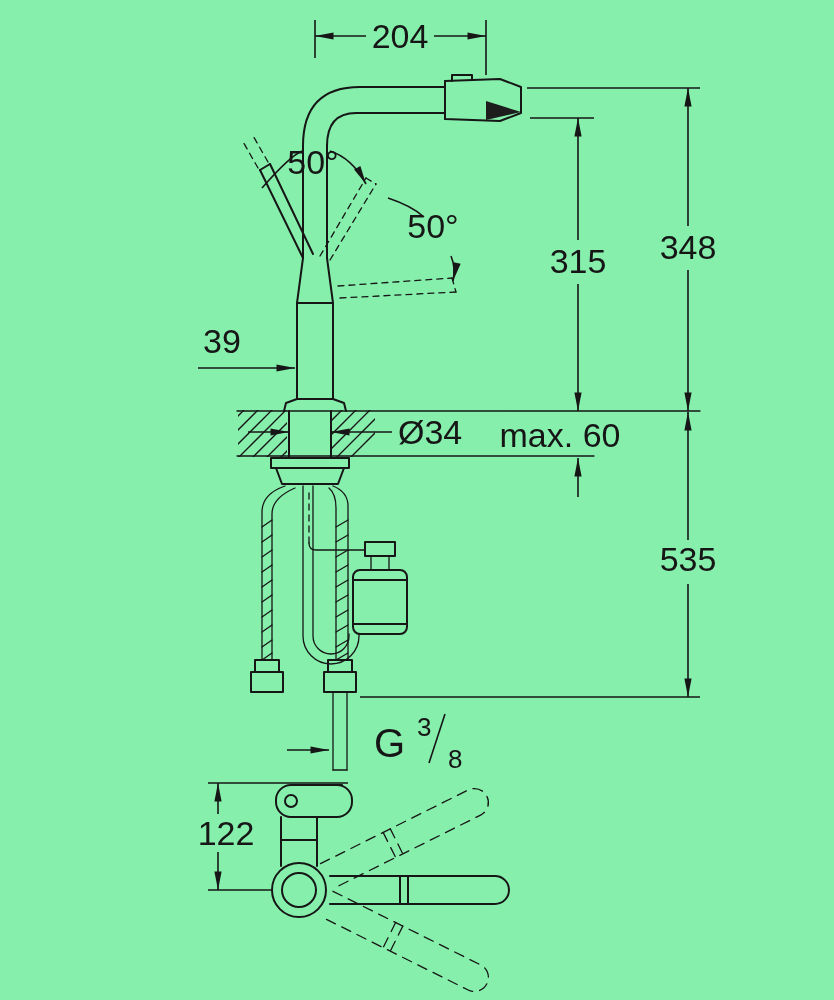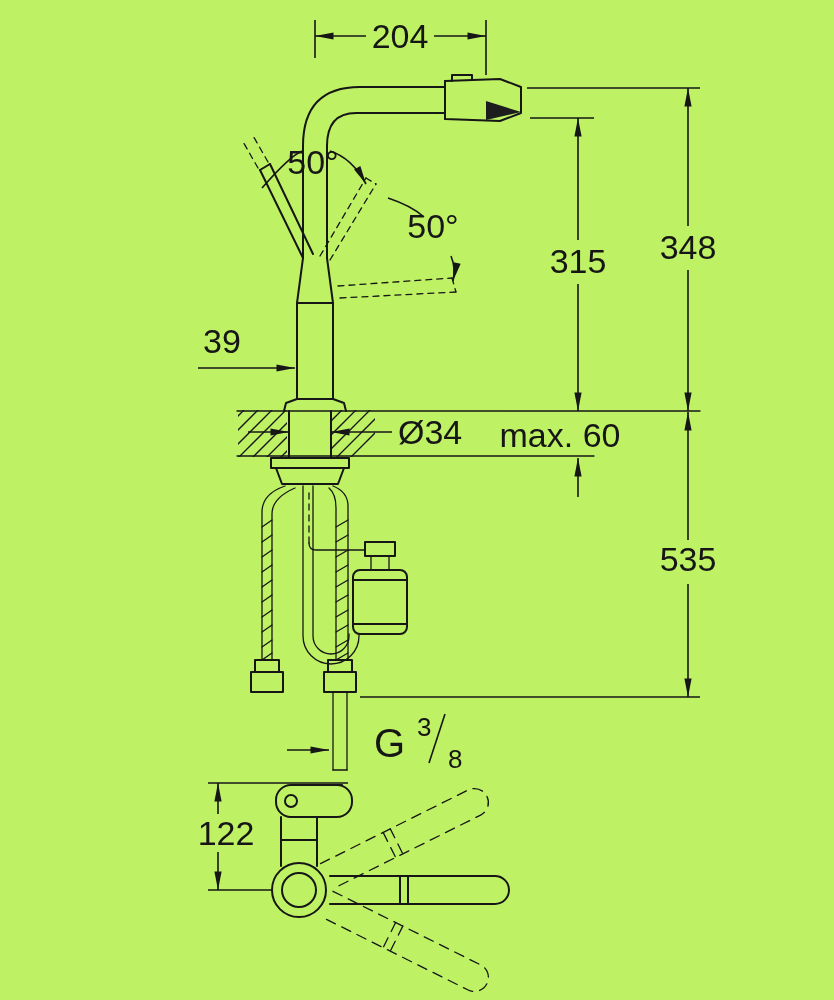--- a/index.html
+++ b/index.html
@@ -1,16 +1,16 @@
 <!DOCTYPE html>
 <html><head>
 <meta charset="utf-8">
 <style>
   html,body{margin:0;padding:0;background:#ffffff}
-  .sheet{width:834px;height:1000px;background:#bef264;position:relative;overflow:hidden;
+  .sheet{width:834px;height:1000px;background:#86efac;position:relative;overflow:hidden;
          font-family:"Liberation Sans", sans-serif}
   svg{display:block}
   .ink{stroke:#161616;fill:none;stroke-width:2;stroke-linejoin:round;stroke-linecap:round}
   .thin{stroke-width:1.3}
   .dim{stroke:#161616;fill:none;stroke-width:1.6}
   .dash{stroke-dasharray:10 7}
   .dashs{stroke-dasharray:6 5}
   .fillink{fill:#1d1d1d;stroke:none}
   text{fill:#161616;font-size:34px;font-family:"Liberation Sans", sans-serif}
   .tsmall{font-size:26px}

